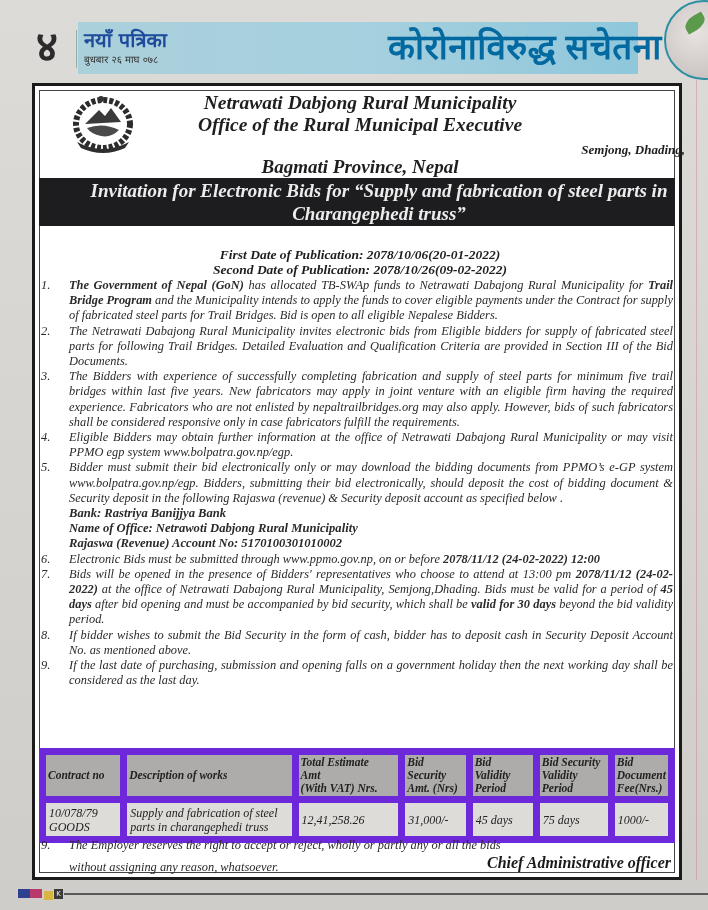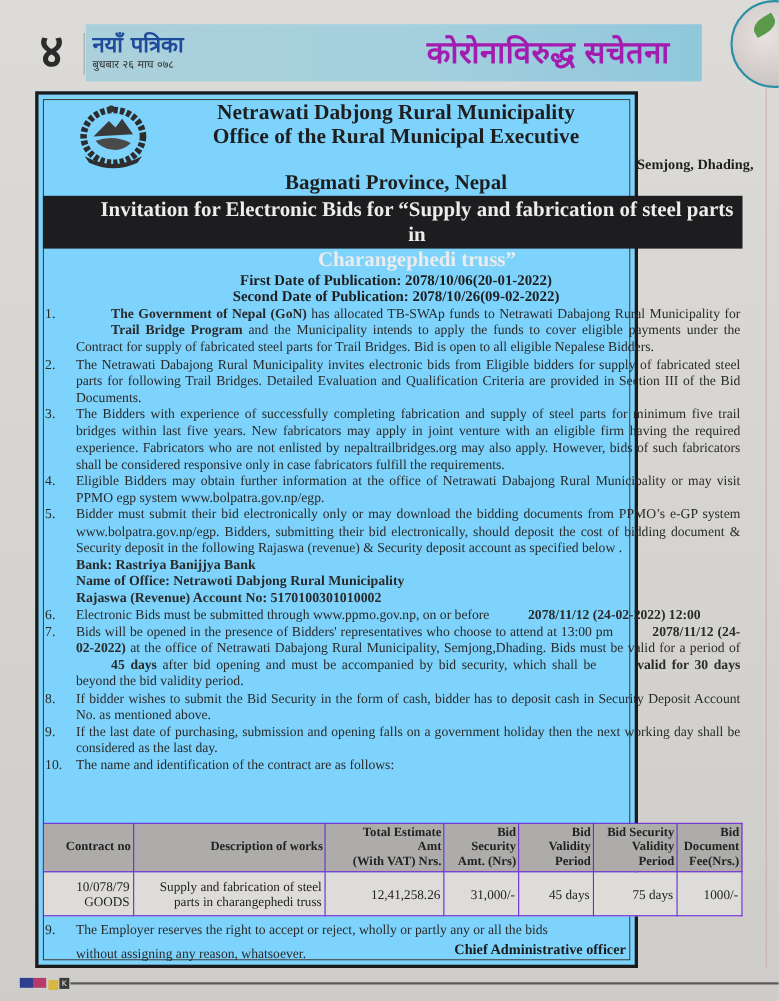--- a/index.html
+++ b/index.html
@@ -32,39 +32,40 @@
     position: absolute; left: 84px; top: 6px;
     font-family: "DejaVu Sans", sans-serif; font-size: 20px; font-weight: bold;
     color: #1f4b9c; line-height: 24px;
   }
   .paper-date {
     position: absolute; left: 84px; top: 32px;
     font-family: "DejaVu Sans", sans-serif; font-size: 10px; color: #333; line-height: 12px;
   }
   .campaign-title {
     position: absolute; left: 388px; top: 6px;
-    font-family: Liberation Sans, sans-serif; font-size: 28px; font-weight: bold;
-    color: #a21caf; line-height: 40px; letter-spacing: 0.5px;
+    font-family: Liberation Serif, serif; font-size: 35px; font-weight: bold;
+    color: #0369a1; line-height: 40px; letter-spacing: 0.5px;
   }
   .campaign-emblem {
     position: absolute; left: 664px; top: 0px; width: 80px; height: 80px;
     border-radius: 50%; border: 2px solid #2c8fa3;
     background: radial-gradient(circle at 40% 40%, #e8e2e0 0%, #cfc9c7 60%, #b9b3b1 100%);
     overflow: hidden;
   }
   .campaign-emblem .leaf {
     position: absolute; left: 18px; top: 14px; width: 22px; height: 14px;
     background: #5a9a4a; border-radius: 60% 0 60% 0; transform: rotate(-30deg);
   }
 
   
   .notice {
-    position: absolute; left: 32px; top: 83px; width: 548px; height: 797px;
+    position: absolute; left: 32px; top: 83px; width: 650px; height: 797px;
     border: 3px solid #1b1b1b;
-    background: #7dd3fc;
+    background: #ffffff;
+    font-style: italic;
   }
   .notice-inner {
     position: absolute; left: 4px; top: 4px; right: 4px; bottom: 4px;
     border: 1px solid #444;
   }
   .emblem {
     position: absolute; left: 36px; top: 8px; width: 64px; height: 62px;
   }
   .hdr {
     position: absolute; left: 0; width: 650px; text-align: center;
@@ -86,41 +87,41 @@
   .contract-id { top: 144px; font-size: 15px; line-height: 17px; }
   .pub1 { top: 161px; font-size: 13.5px; line-height: 15px; }
   .pub2 { top: 176px; font-size: 13.5px; line-height: 15px; }
 
   .items {
     position: absolute; left: 0; top: 192px; width: 646px;
     font-size: 12.4px; line-height: 15.2px; color: #2a2a2a;
   }
   .item { position: relative; padding-left: 34px; padding-right: 8px; text-align: justify; }
   .item .num { position: absolute; left: 6px; top: 0; }
-  .b { font-weight: bold; margin-left: 32px; }
+  .b { font-weight: bold; }
   .bank { font-weight: bold; font-size: 12.6px; line-height: 15.2px; }
 
   
   .contract-table {
     position: absolute; left: 4px; top: 662px; width: 636px;
     border-collapse: collapse; font-size: 11.5px; line-height: 13px;
   }
   .contract-table th, .contract-table td {
-    border: 1px solid #6d28d9; text-align: right; vertical-align: middle;
+    border: 7px solid #6d28d9; text-align: left; vertical-align: middle;
   }
   .contract-table th { background: #adacaa; font-weight: bold; height: 44px; padding: 1px 2px; }
   .contract-table td { background: #dddcd8; height: 40px; padding: 1px 3px; font-size: 12px; line-height: 14px; }
 
   .item11 {
     position: absolute; left: 0; top: 748px; width: 646px;
     font-size: 12.4px; line-height: 22px; color: #2a2a2a;
   }
   .signature {
     position: absolute; right: 8px; top: 767px;
-    font-weight: bold; font-size: 13px; line-height: 20px; color: #1a1a1a;
+    font-weight: bold; font-size: 16px; line-height: 20px; color: #1a1a1a;
   }
 
   
   .rule {
     position: absolute; left: 64px; top: 893px; width: 644px; height: 2px; background: #5a5a5a;
   }
   .reg-mark { position: absolute; top: 889px; height: 9px; }
   .reg-blue { left: 18px; width: 12px; background: #2d3f8e; }
   .reg-magenta { left: 30px; width: 12px; background: #b83a6a; }
   .reg-yellow { left: 44px; width: 9px; background: #d8b642; top: 891px; }
@@ -203,24 +204,20 @@
       <span class="num">7.</span>
       <span>Bids will be opened in the presence of Bidders' representatives who choose to attend at 13:00 pm </span><span class="b">2078/11/12 (24-02-2022)</span><span> at the office of Netrawati Dabajong Rural  Municipality, Semjong,Dhading. Bids must be valid for a period of </span><span class="b">45 days</span><span> after bid opening and must be accompanied by bid security,   which shall be </span><span class="b">valid for 30 days</span><span> beyond the bid validity period.</span>
     </div>
     <div class="item">
       <span class="num">8.</span>
       <span>If bidder wishes to submit the Bid Security in the form of cash, bidder has to deposit cash in Security Deposit Account No. as mentioned above.</span>
     </div>
     <div class="item">
       <span class="num">9.</span>
       <span>If the last date of purchasing, submission and opening falls on a government holiday then the next working day shall be considered as the last day.</span>
-    </div>
-    <div class="item">
-      <span class="num">10.</span>
-      <span>The name and identification of the contract are as follows:</span>
     </div>
   </div>
 
   <table class="contract-table">
     <colgroup>
       <col style="width:82px">
         <col style="width:175px">
         <col style="width:108px">
         <col style="width:68px">
         <col style="width:68px">

